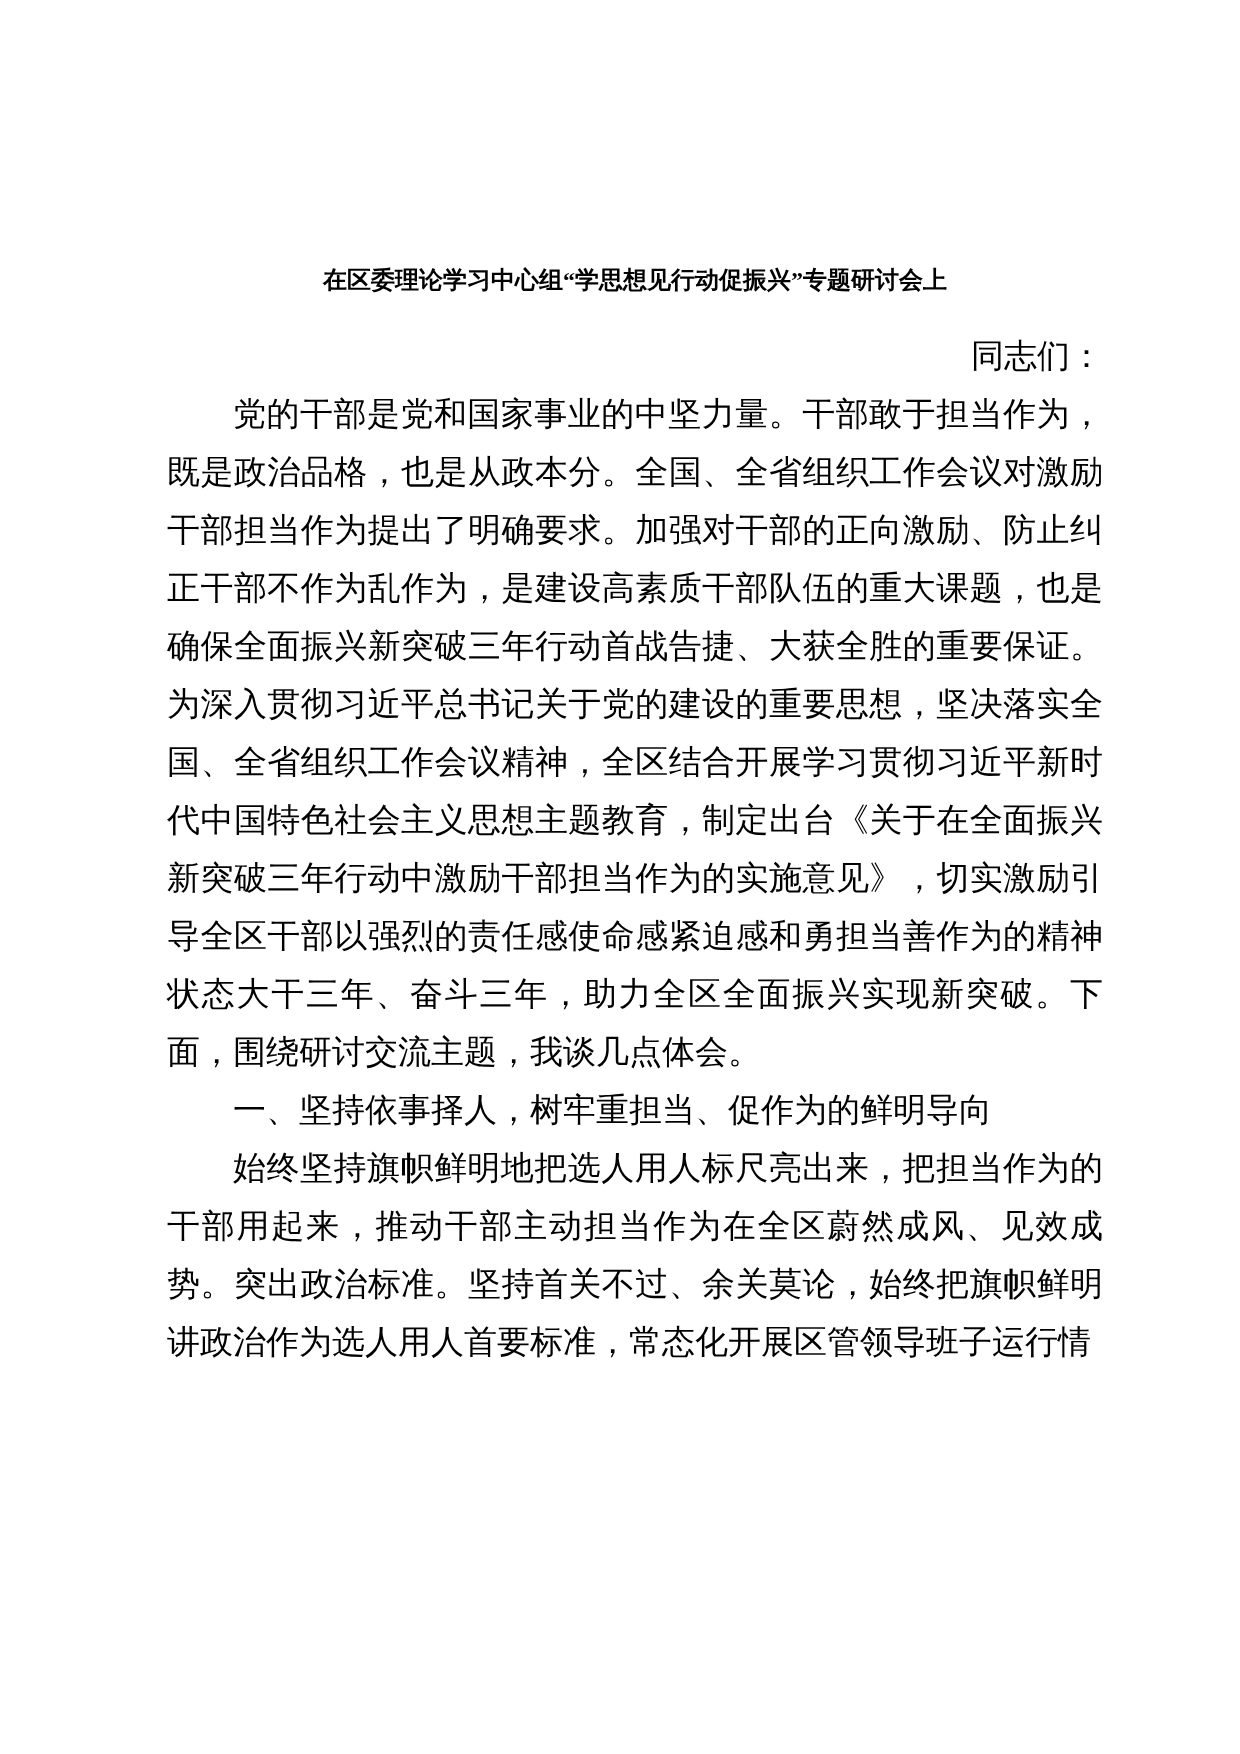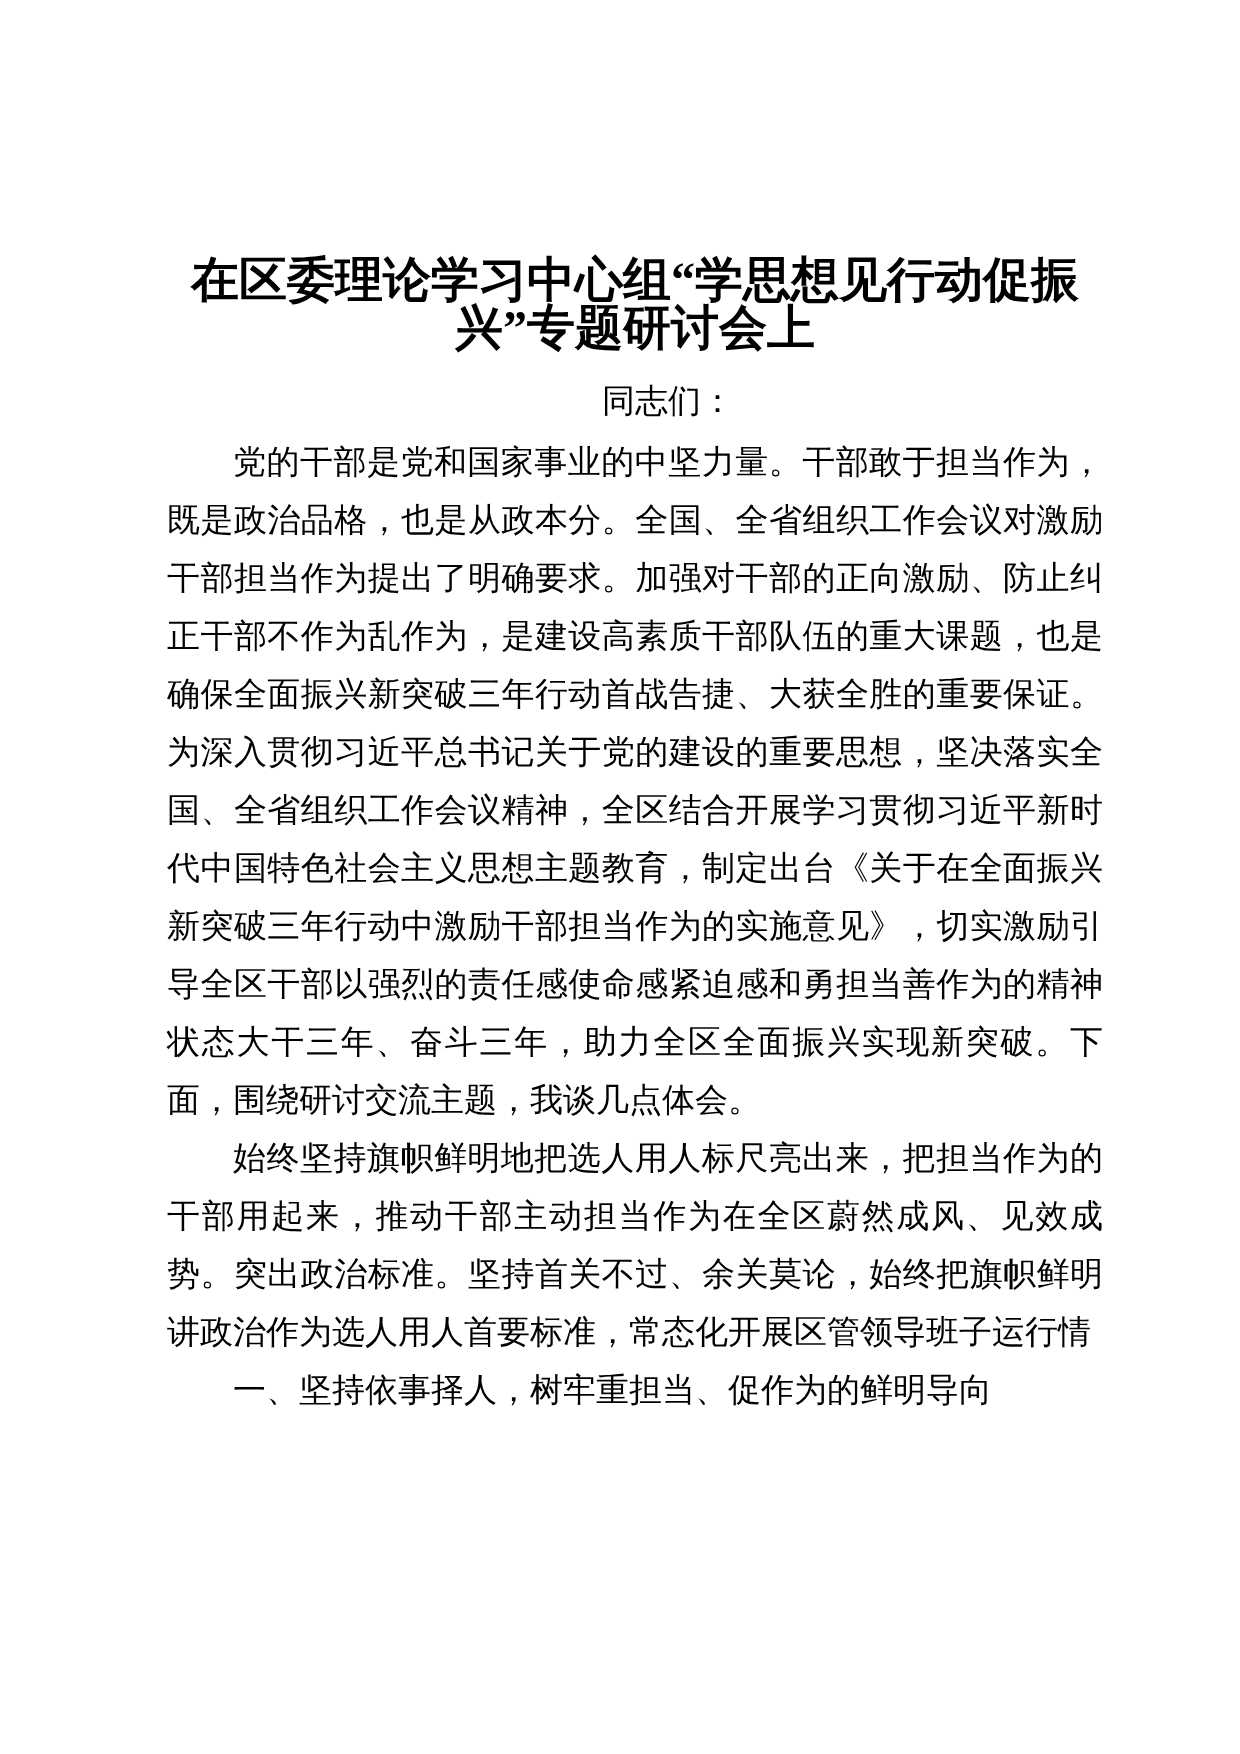--- a/index.html
+++ b/index.html
@@ -17,56 +17,55 @@
     overflow: hidden;
   }
   .content {
     position: absolute;
     left: 167px;
     top: 256px;
     width: 936px;
   }
   .doc-title {
     margin: 0 0 23px 0;
-    font-size: 48px;
+    font-size: 24px;
     line-height: 48px;
     font-weight: 700;
     text-align: center;
     letter-spacing: 0;
   }
   .doc-title .title-line {
     display: block;
   }
   .para {
     margin: 0;
     font-size: 33px;
     line-height: 58px;
     text-align: justify;
     text-justify: inter-ideograph;
     text-indent: 66px;
     letter-spacing: 0;
     word-break: normal;
   }
   .salutation {
-    text-align: center;
-    font-family: Liberation Mono, monospace;
+    text-align: right;
   }
 </style>
 </head>
 <body>
 
 <div class="page">
   <div class="content">
 
     <h1 class="doc-title">
       <span class="title-line">在区委理论学习中心组“学思想见行动促振兴”专题研讨会上</span>
     </h1>
 
     <p class="para salutation">同志们：</p>
 
     <p class="para">党的干部是党和国家事业的中坚力量。干部敢于担当作为，既是政治品格，也是从政本分。全国、全省组织工作会议对激励干部担当作为提出了明确要求。加强对干部的正向激励、防止纠正干部不作为乱作为，是建设高素质干部队伍的重大课题，也是确保全面振兴新突破三年行动首战告捷、大获全胜的重要保证。为深入贯彻习近平总书记关于党的建设的重要思想，坚决落实全国、全省组织工作会议精神，全区结合开展学习贯彻习近平新时代中国特色社会主义思想主题教育，制定出台《关于在全面振兴新突破三年行动中激励干部担当作为的实施意见》，切实激励引导全区干部以强烈的责任感使命感紧迫感和勇担当善作为的精神状态大干三年、奋斗三年，助力全区全面振兴实现新突破。下面，围绕研讨交流主题，我谈几点体会。</p>
 
+    <p class="para">一、坚持依事择人，树牢重担当、促作为的鲜明导向</p>
+
     <p class="para">始终坚持旗帜鲜明地把选人用人标尺亮出来，把担当作为的干部用起来，推动干部主动担当作为在全区蔚然成风、见效成势。突出政治标准。坚持首关不过、余关莫论，始终把旗帜鲜明讲政治作为选人用人首要标准，常态化开展区管领导班子运行情</p>
-
-    <p class="para">一、坚持依事择人，树牢重担当、促作为的鲜明导向</p>
 
   </div>
 </div>
 
 </body></html>

